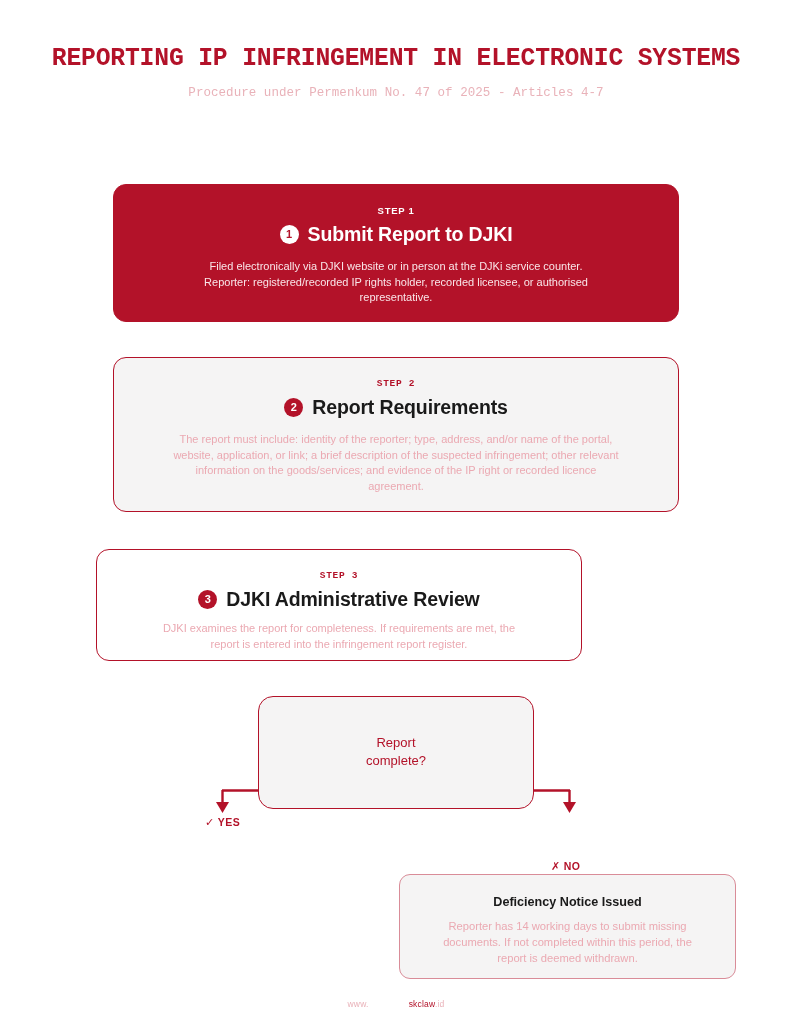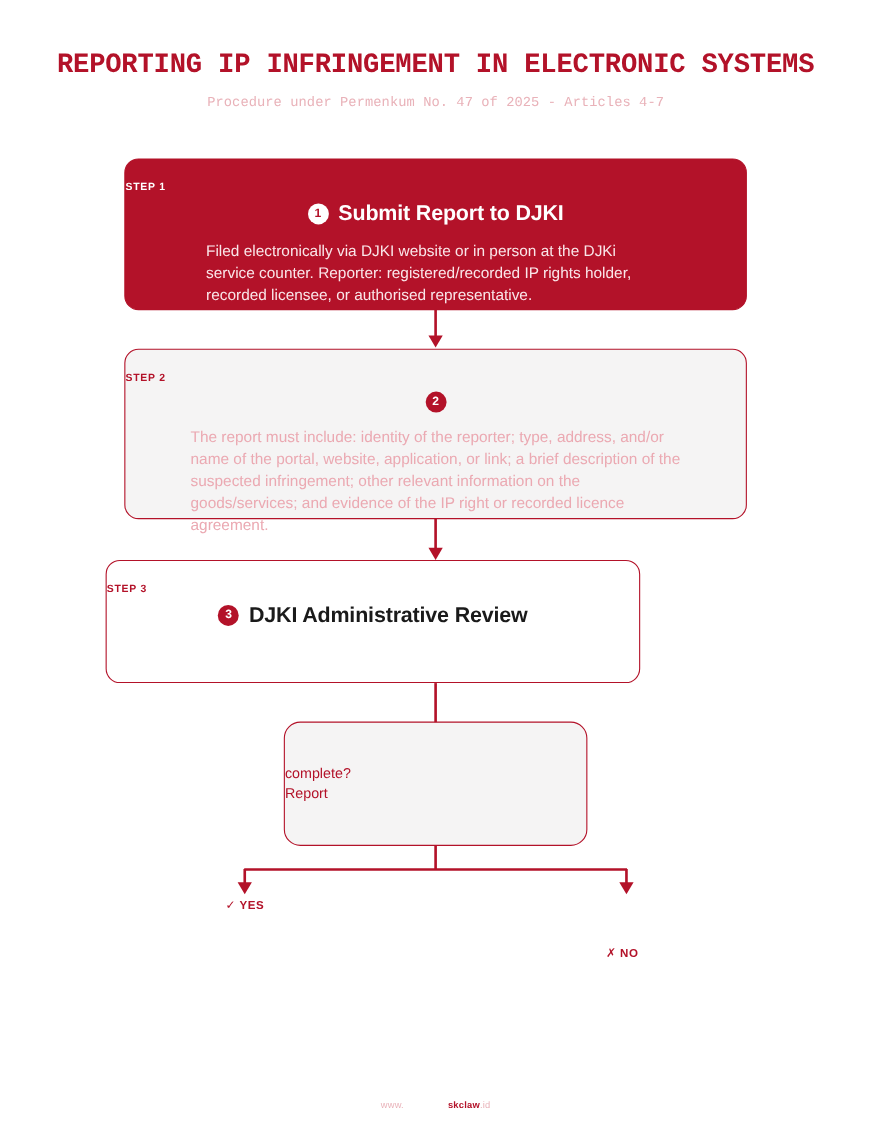--- a/index.html
+++ b/index.html
@@ -57,21 +57,22 @@
     width: 792px;
     height: 1024px;
     pointer-events: none;
   }
 
   
   .node {
     position: absolute;
     box-sizing: border-box;
     border-radius: 13px;
-    text-align: left;
+    text-align: center;
+    margin-top: 40px;
   }
   .node-primary {
     background: #B31229;
     border: 1px solid #B31229;
   }
   .node-muted {
     background: #F5F4F4;
     border: 1.6px solid #B31229;
   }
   .node-plain {
@@ -89,21 +90,21 @@
     border-radius: 15px;
   }
 
   .step-eyebrow {
     font-size: 9.5px;
     font-weight: bold;
     letter-spacing: 0.7px;
     margin-top: 20px;
   }
   .eyebrow-light { color: #FFFFFF; }
-  .eyebrow-dark  { color: #B31229; }
+  .eyebrow-dark  { color: #B31229; font-family: Liberation Mono, monospace; }
 
   .step-headline {
     display: flex;
     align-items: center;
     justify-content: center;
     gap: 9px;
     margin-top: 7px;
   }
   .step-title {
     font-size: 19.5px;
@@ -122,21 +123,21 @@
     justify-content: center;
     font-size: 11px;
     font-weight: bold;
     flex: 0 0 auto;
     line-height: 1;
   }
   .badge-on-red { background: #FFFFFF; color: #B31229; }
   .badge-on-light { background: #B31229; color: #FFFFFF; }
 
   .step-body {
-    font-size: 14px;
+    font-size: 11px;
     line-height: 1.42;
     margin: 13px auto 0;
   }
   .body-light { color: #FAE6E9; }
   .body-pink  { color: #EBA9B2; }
 
   .decision-text {
     font-size: 13px;
     line-height: 1.45;
     color: #B31229;
@@ -181,21 +182,21 @@
   .footer {
     position: absolute;
     left: 0;
     width: 792px;
     top: 999px;
     text-align: center;
     font-size: 8.5px;
     color: #E9B2B9;
     letter-spacing: 0.2px;
   }
-  .footer-strong { color: #B31229; font-weight: bold; margin-left: 40px; }
+  .footer-strong { color: #B31229; font-weight: normal; margin-left: 40px; }
 </style>
 </head>
 <body>
 
 <div class="header">
   <h1 class="page-title">REPORTING IP INFRINGEMENT IN ELECTRONIC SYSTEMS</h1>
   <div class="page-subtitle">Procedure under Permenkum No. 47 of 2025 - Articles 4-7</div>
 </div>
 
 <div class="flow">
@@ -226,45 +227,51 @@
       <span class="badge badge-on-red">1</span>
       <span class="step-title title-light">Submit Report to DJKI</span>
     </div>
     <div class="step-body body-light" style="width:74%;">Filed electronically via DJKI website or in person at the DJKi service counter. Reporter: registered/recorded IP rights holder, recorded licensee, or authorised representative.</div>
   </div>
 
   <div class="node node-muted" style="left:113px; top:317px; width:566px; height:155px;">
     <div class="step-eyebrow eyebrow-dark">STEP 2</div>
     <div class="step-headline">
       <span class="badge badge-on-light">2</span>
+      <span class="step-title title-dark">Report Requirements</span>
     </div>
     <div class="step-body body-pink" style="width:79%;">The report must include: identity of the reporter; type, address, and/or name of the portal, website, application, or link; a brief description of the suspected infringement; other relevant information on the goods/services; and evidence of the IP right or recorded licence agreement.</div>
   </div>
 
   <div class="node node-plain" style="left:96px; top:509px; width:486px; height:112px;">
     <div class="step-eyebrow eyebrow-dark">STEP 3</div>
     <div class="step-headline">
       <span class="badge badge-on-light">3</span>
       <span class="step-title title-dark">DJKI Administrative Review</span>
     </div>
+    <div class="step-body body-pink" style="width:76%; margin-top:10px;">DJKI examines the report for completeness. If requirements are met, the report is entered into the infringement report register.</div>
   </div>
 
   <div class="node node-decision" style="left:258px; top:656px; width:276px; height:113px;">
     <div class="decision-text">
+      <div>Report</div>
       <div>complete?</div>
-      <div>Report</div>
     </div>
   </div>
 
   <div class="branch-label" style="left:205px; top:816px;">
     <span class="branch-glyph">✓</span><span>YES</span>
   </div>
   <div class="branch-label" style="left:551px; top:860px;">
     <span class="branch-glyph">✗</span><span>NO</span>
   </div>
 
 
+  <div class="node node-outcome" style="left:399px; top:834px; width:337px; height:105px;">
+    <div class="outcome-title" style="margin-top:20px;">Deficiency Notice Issued</div>
+    <div class="outcome-body" style="width:82%;">Reporter has 14 working days to submit missing documents. If not completed within this period, the report is deemed withdrawn.</div>
+  </div>
 
 </div>
 
 <div class="footer">
   <span>www.</span><span class="footer-strong">skclaw</span><span>.id</span>
 </div>
 
 </body></html>

